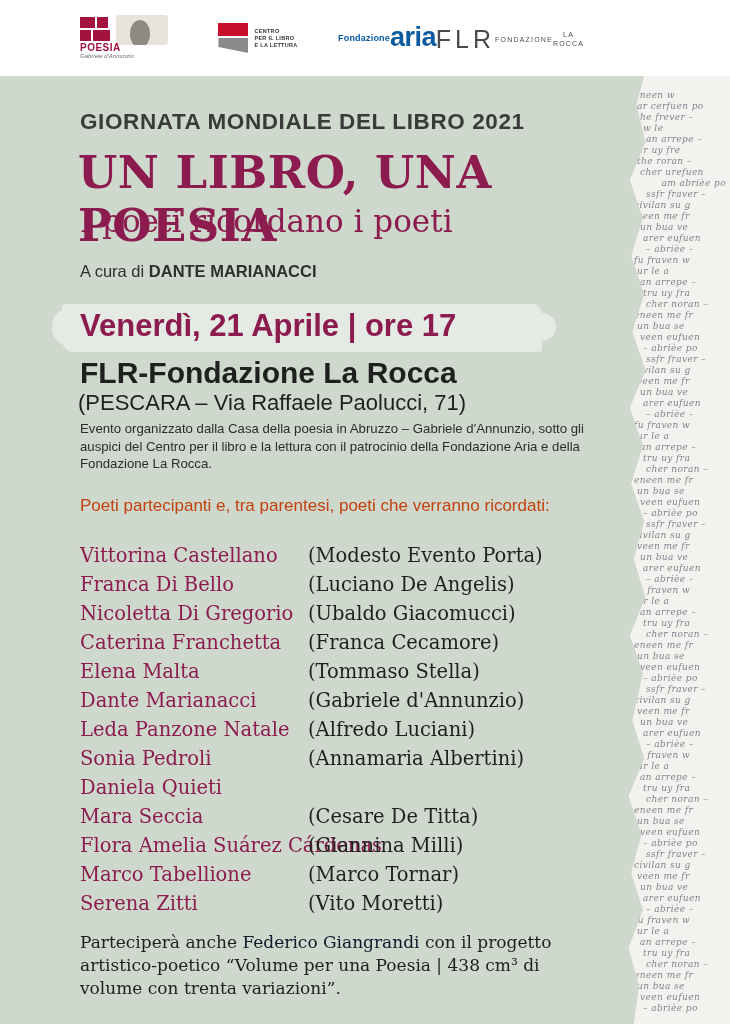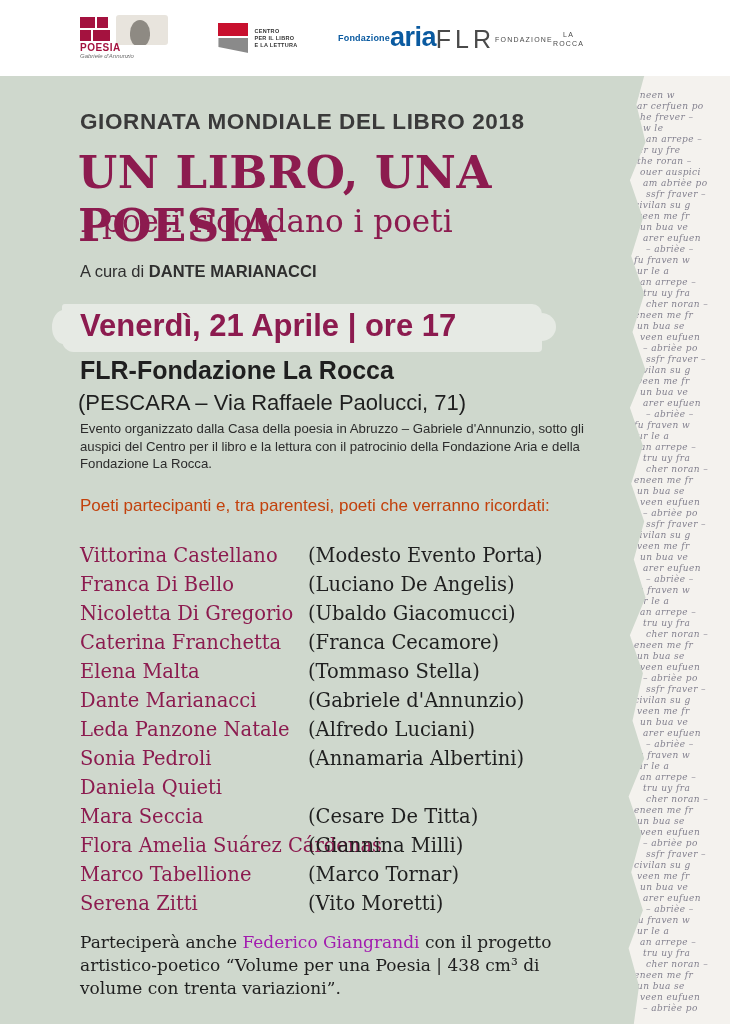--- a/index.html
+++ b/index.html
@@ -271,21 +271,21 @@
     position: absolute;
     left: 80px; top: 232px;
     font-size: 31px;
     font-weight: bold;
     color: #8c1b4f;
     font-family: "Liberation Sans", sans-serif;
   }
   .venue {
     position: absolute;
     left: 80px; top: 280px;
-    font-size: 25px;
+    font-size: 30px;
     font-weight: bold;
     color: #1f1f1f;
     font-family: "Liberation Sans", sans-serif;
   }
   .address {
     position: absolute;
     left: 78px; top: 314px;
     font-size: 22px;
     color: #1f1f1f;
     font-family: "Liberation Sans", sans-serif;
@@ -331,21 +331,21 @@
   }
   .footnote {
     position: absolute;
     left: 80px; top: 855px;
     width: 525px;
     font-size: 17px;
     line-height: 23px;
     color: #1f1f1f;
     font-family: "DejaVu Serif", serif;
   }
-  .footnote .hl { color: #a21caf; }
+  .footnote .hl { color: #0f172a; }
 </style>
 </head>
 <body>
 
 <div class="poster">
 
   <div class="logo-strip">
 
     <div class="logo logo-casa">
       <div class="block b1"></div>
@@ -387,22 +387,22 @@
 
     <div class="paper">
       <div class="lines">
           <div class="ln" style="margin-left: 0px;">eneen  w</div>
           <div class="ln" style="margin-left: 3px;">ar  cerfuen  po</div>
           <div class="ln" style="margin-left: 6px;">he frever  –</div>
           <div class="ln" style="margin-left: 9px;">w   le</div>
           <div class="ln" style="margin-left: 12px;">an  arrepe –</div>
           <div class="ln" style="margin-left: 0px;">fer  uy  fre</div>
           <div class="ln" style="margin-left: 3px;">the  roran –</div>
-          <div class="ln" style="margin-left: 6px;">ouer  auspici</div>
-          <div class="ln" style="margin-left: 9px;">am  abrièe  po</div>
+          <div class="ln" style="margin-left: 6px;">cher  urefuen</div>
+          <div class="ln" style="margin-left: 9px; text-align: right;">am  abrièe  po</div>
           <div class="ln" style="margin-left: 12px;">ssfr  fraver –</div>
           <div class="ln" style="margin-left: 0px;">civilan  su  g</div>
           <div class="ln" style="margin-left: 3px;">veen  me  fr</div>
           <div class="ln" style="margin-left: 6px;">un  bua    ve</div>
           <div class="ln" style="margin-left: 9px;">arer  eufuen</div>
           <div class="ln" style="margin-left: 12px;">–  abrièe  –</div>
           <div class="ln" style="margin-left: 0px;">fu  fraven  w</div>
           <div class="ln" style="margin-left: 3px;">ur   le  a</div>
           <div class="ln" style="margin-left: 6px;">an  arrepe –</div>
           <div class="ln" style="margin-left: 9px;">tru  uy  fra</div>
@@ -469,21 +469,21 @@
           <div class="ln" style="margin-left: 12px;">cher  noran –</div>
           <div class="ln" style="margin-left: 0px;">eneen  me  fr</div>
           <div class="ln" style="margin-left: 3px;">un  bua    se</div>
           <div class="ln" style="margin-left: 6px;">veen  eufuen</div>
           <div class="ln" style="margin-left: 9px;">–  abrièe  po</div>
         </div>
     </div>
 
     <div class="content">
 
-      <div class="kicker">GIORNATA MONDIALE DEL LIBRO 2018</div>
+      <div class="kicker">GIORNATA MONDIALE DEL LIBRO 2021</div>
       <div class="title">UN LIBRO, UNA POESIA</div>
       <div class="subtitle">I poeti ricordano i poeti</div>
 
       <div class="curator">
         <span>A cura di </span><b>DANTE MARIANACCI</b>
       </div>
 
       <div class="brush"></div>
       <div class="when">Venerdì, 21 Aprile | ore 17</div>
       <div class="venue">FLR-Fondazione La Rocca</div>

